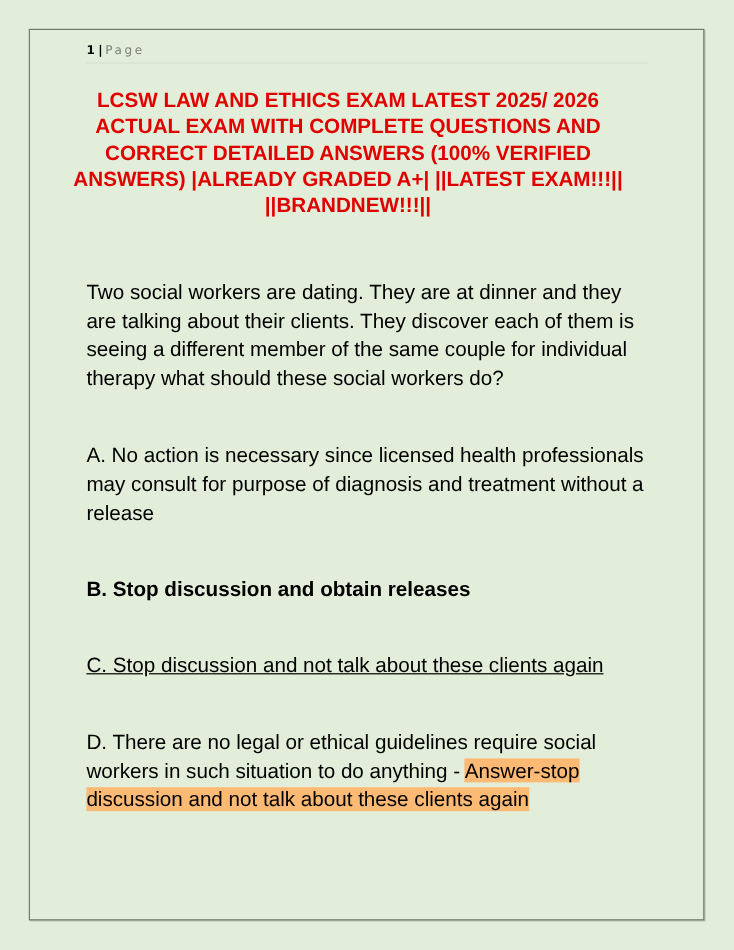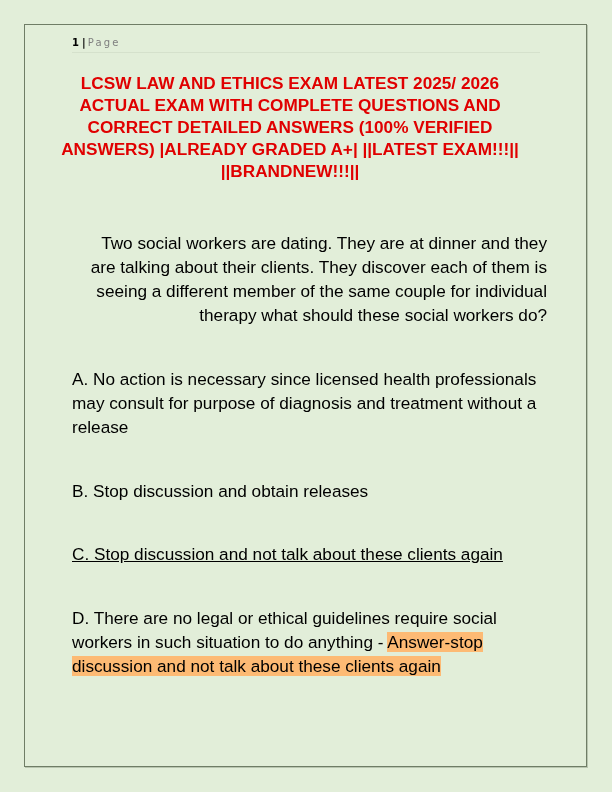--- a/index.html
+++ b/index.html
@@ -54,23 +54,23 @@
   }
   .body-text {
     position: absolute;
     left: 72px;
     width: 475px;
     color: #000;
     font-size: 17.2px;
     line-height: 24px;
     margin: 0;
   }
-  .q-text { top: 231px; text-align: right; }
+  .q-text { top: 231px; }
   .opt-a { top: 367px; }
-  .opt-b { top: 479px; }
+  .opt-b { top: 479px; font-weight: bold; }
   .opt-c { top: 542px; text-decoration: underline; }
   .opt-d { top: 606px; }
   .hl {
     background: #fdba74;
   }
 </style>
 </head>
 <body>
 
 <div class="page-border"></div>

